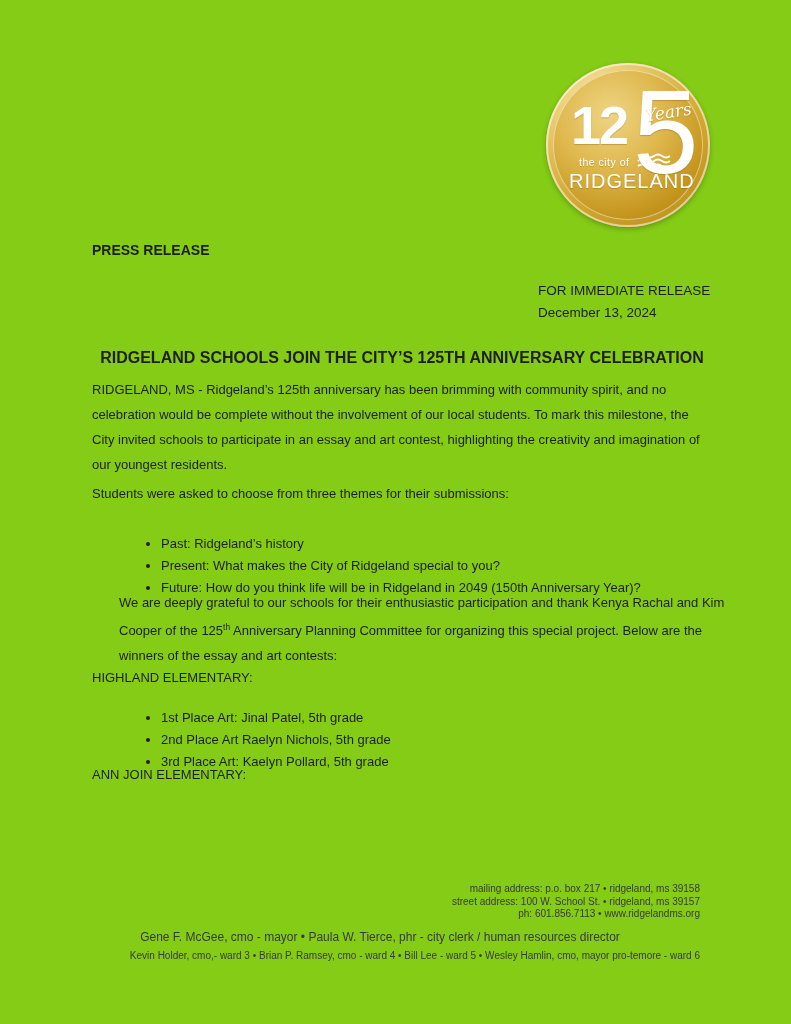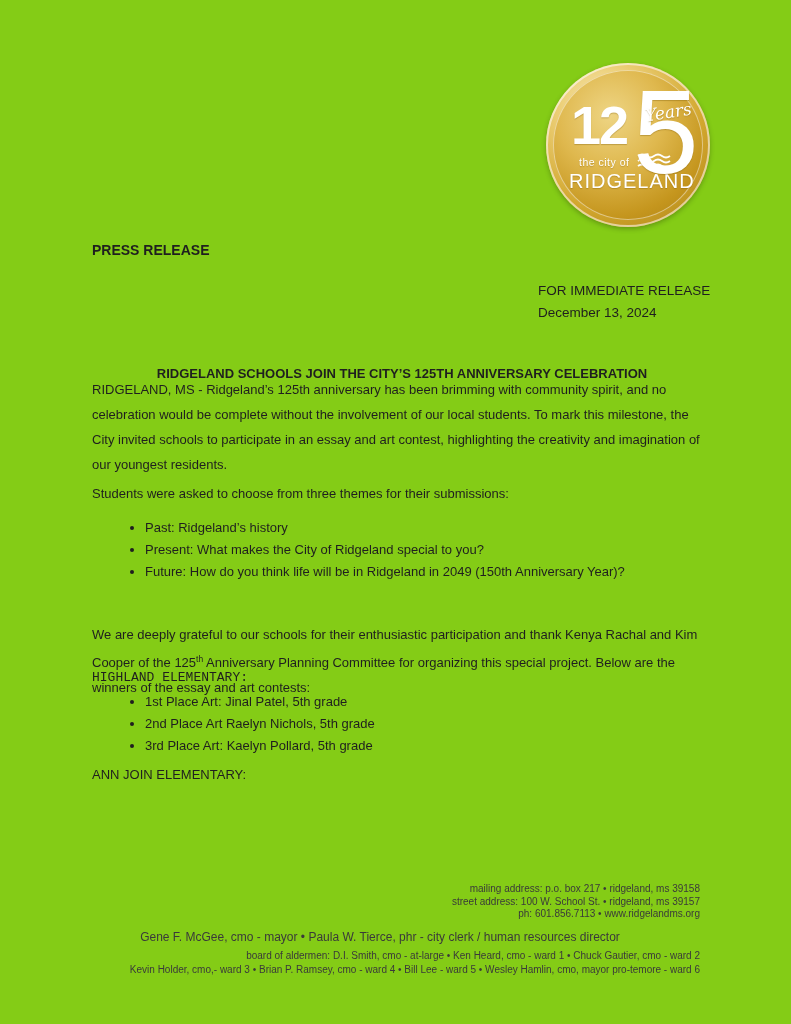--- a/index.html
+++ b/index.html
@@ -38,35 +38,35 @@
   .ridgeland { left:16px; top:100px; font-size:20px; letter-spacing:1px; }
 
   
   .press-release { position:absolute; left:92px; top:242px; font-size:14px; font-weight:700; }
   .contact-block { position:absolute; left:92px; top:280px; font-size:13.5px; line-height:22px; }
   .release-block { position:absolute; left:538px; top:280px; font-size:13.5px; line-height:22px; }
   .hdr-val { margin-left:9px; }
 
   
   .doc-title {
-    position:absolute; left:92px; top:366px; width:620px;
-    text-align:center; font-size:13px; font-weight:700;
+    position:absolute; left:92px; top:349px; width:620px;
+    text-align:center; font-size:16px; font-weight:700;
   }
   .para { position:absolute; left:92px; width:622px; font-size:13px; line-height:25px; }
   .p1 { top:377px; }
   .p2 { top:481px; }
-  .p3 { top:622px; }
+  .p3 { top:590px;margin-left:27px; }
   .p3 sup { font-size:0.65em; }
   .bold-lead { font-weight:400; }
 
   .section-heading { position:absolute; left:92px; font-size:13px; }
-  .h-highland { top:670px;font-family:Liberation Mono, monospace; }
+  .h-highland { top:670px; }
   .h-annsmith { top:767px; }
 
-  ul.doc-list { position:absolute; left:92px; width:622px; margin:0; padding-left:53px; list-style:disc; }
+  ul.doc-list { position:absolute; left:92px; width:622px; margin:16px; padding-left:53px; list-style:disc; }
   ul.doc-list li { font-size:13px; line-height:22px; }
   .list-themes   { top:517px; }
   .list-highland { top:691px; }
   .list-annsmith { top:789px; }
 
   
   .footer-address {
     position:absolute; right:91px; top:883px; width:420px;
     text-align:right; font-size:10px; line-height:12.5px; color:#3a3a3a;
   }
@@ -136,17 +136,16 @@
 
   <div class="footer-address">
     <div>mailing address: p.o. box 217 • ridgeland, ms 39158</div>
     <div>street address: 100 W. School St. • ridgeland, ms 39157</div>
     <div>ph: 601.856.7113 • www.ridgelandms.org</div>
   </div>
 
   <div class="footer-officials">Gene F. McGee, cmo - mayor • Paula W. Tierce, phr - city clerk / human resources director</div>
 
   <div class="footer-board">
-    <div>board of aldermen: D.I. Smith, cmo - at-large • Ken Heard, cmo - ward 1 • Chuck Gautier, cmo - ward 2</div>
     <div>Kevin Holder, cmo,- ward 3 • Brian P. Ramsey, cmo - ward 4 • Bill Lee - ward 5 • Wesley Hamlin, cmo, mayor pro-temore - ward 6</div>
   </div>
 
 </div>
 
 </body></html>

